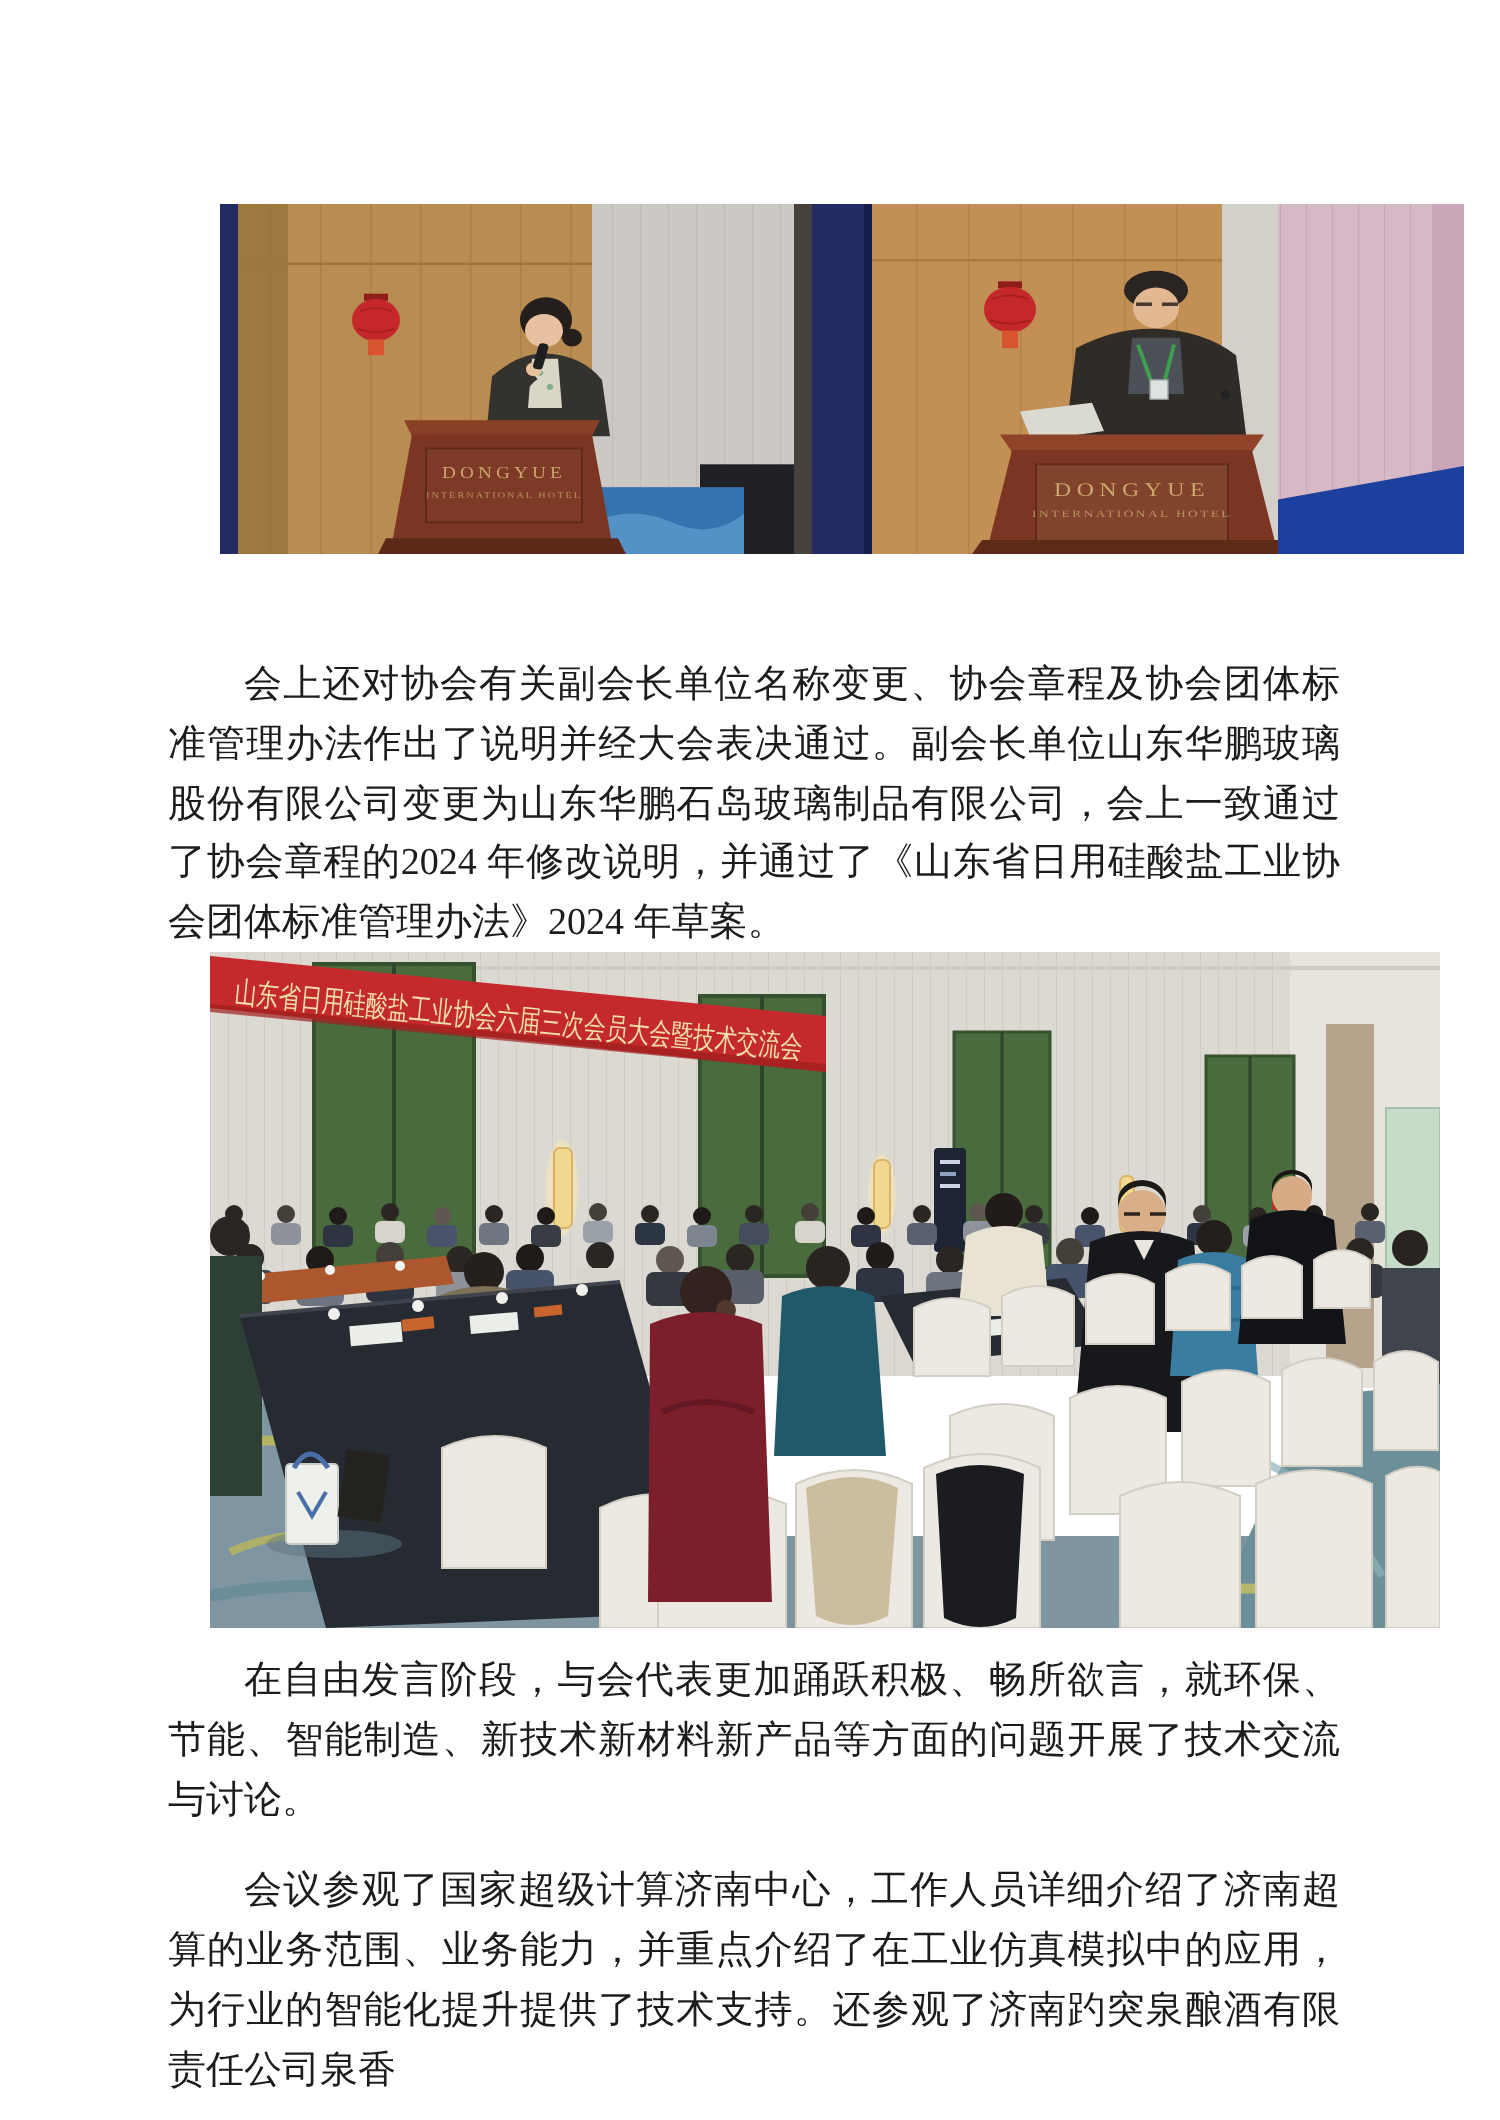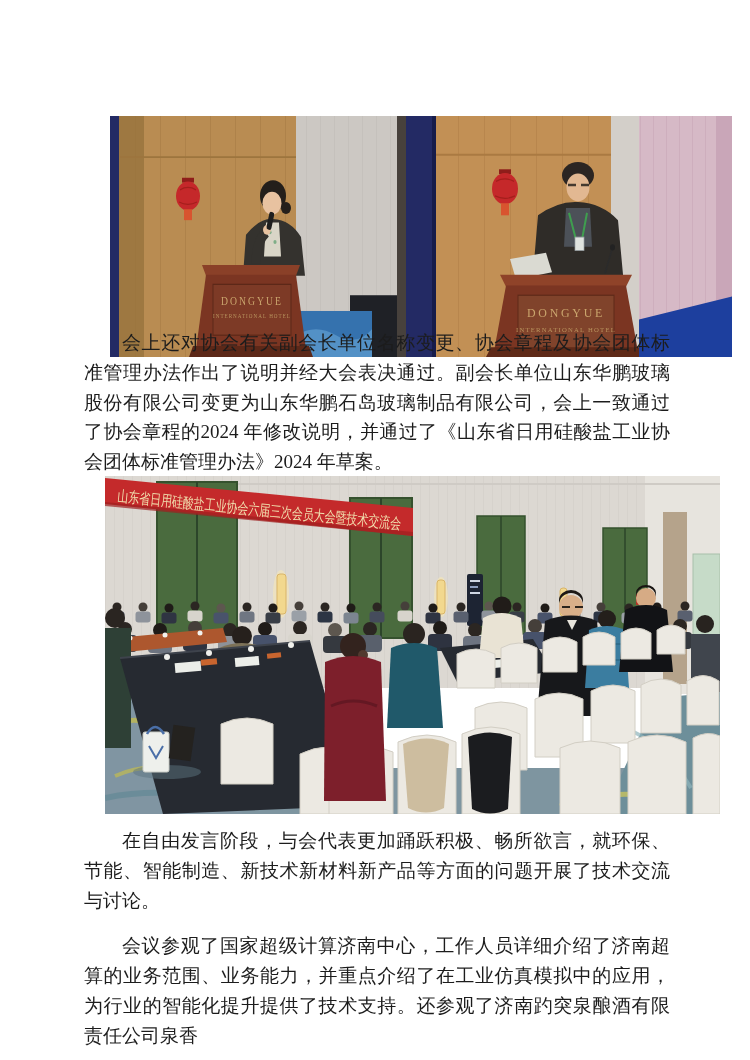--- a/index.html
+++ b/index.html
@@ -1,21 +1,21 @@
 <!DOCTYPE html>
 <html><head>
 <meta charset="utf-8">
 <style>
   html,body{margin:0;padding:0;background:#ffffff;}
   .page{
     position:relative;width:750px;height:1060px;background:#ffffff;
     font-family:"Liberation Serif","DejaVu Serif",serif;overflow:hidden;
   }
   .photo{position:absolute;overflow:hidden;line-height:0;}
-  #speakers{left:70px;top:100px;width:622px;height:241px;display:flex;}
+  #speakers{left:70px;top:86px;width:622px;height:175px;display:flex;}
   #speakers svg{height:100%;display:block;}
   #conference{left:65px;top:460px;width:615px;height:338px;}
   #conference svg{width:100%;height:100%;display:block;}
   .textblock{
     position:absolute;left:68px;width:618px;color:#1c1c1c;
     font-size:19px;line-height:29.8px;text-align:justify;
   }
   #tb1{top:312px;}
   #tb2{top:810px;}
   .para{margin:16px;text-indent:2em;}

